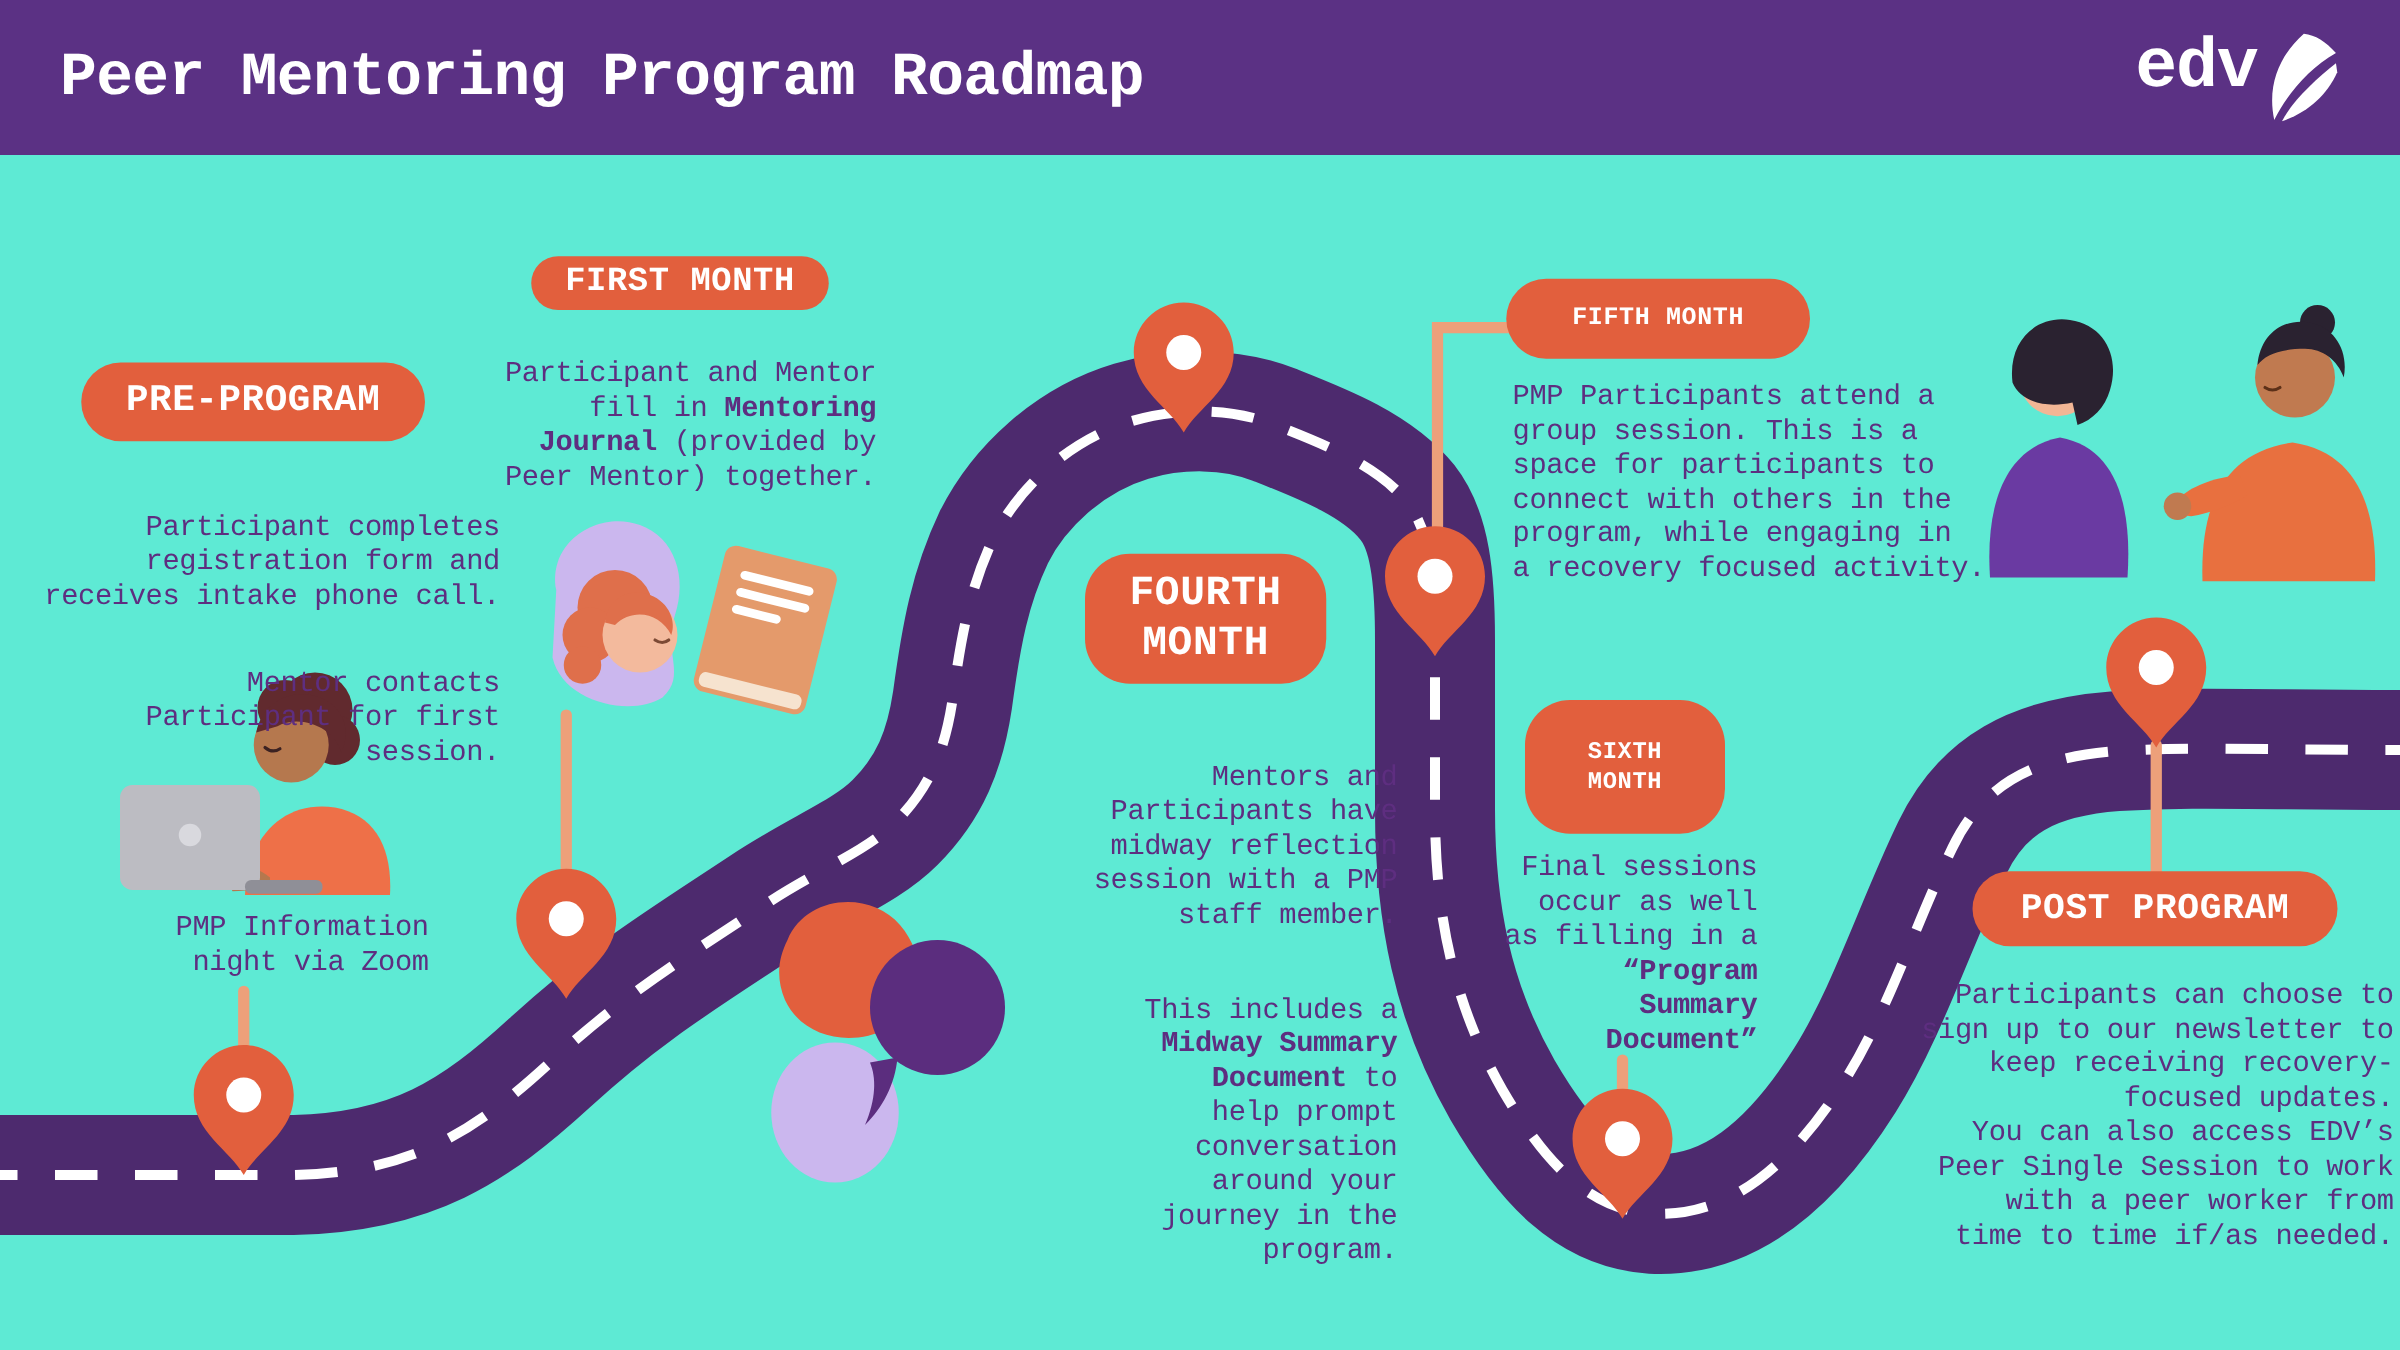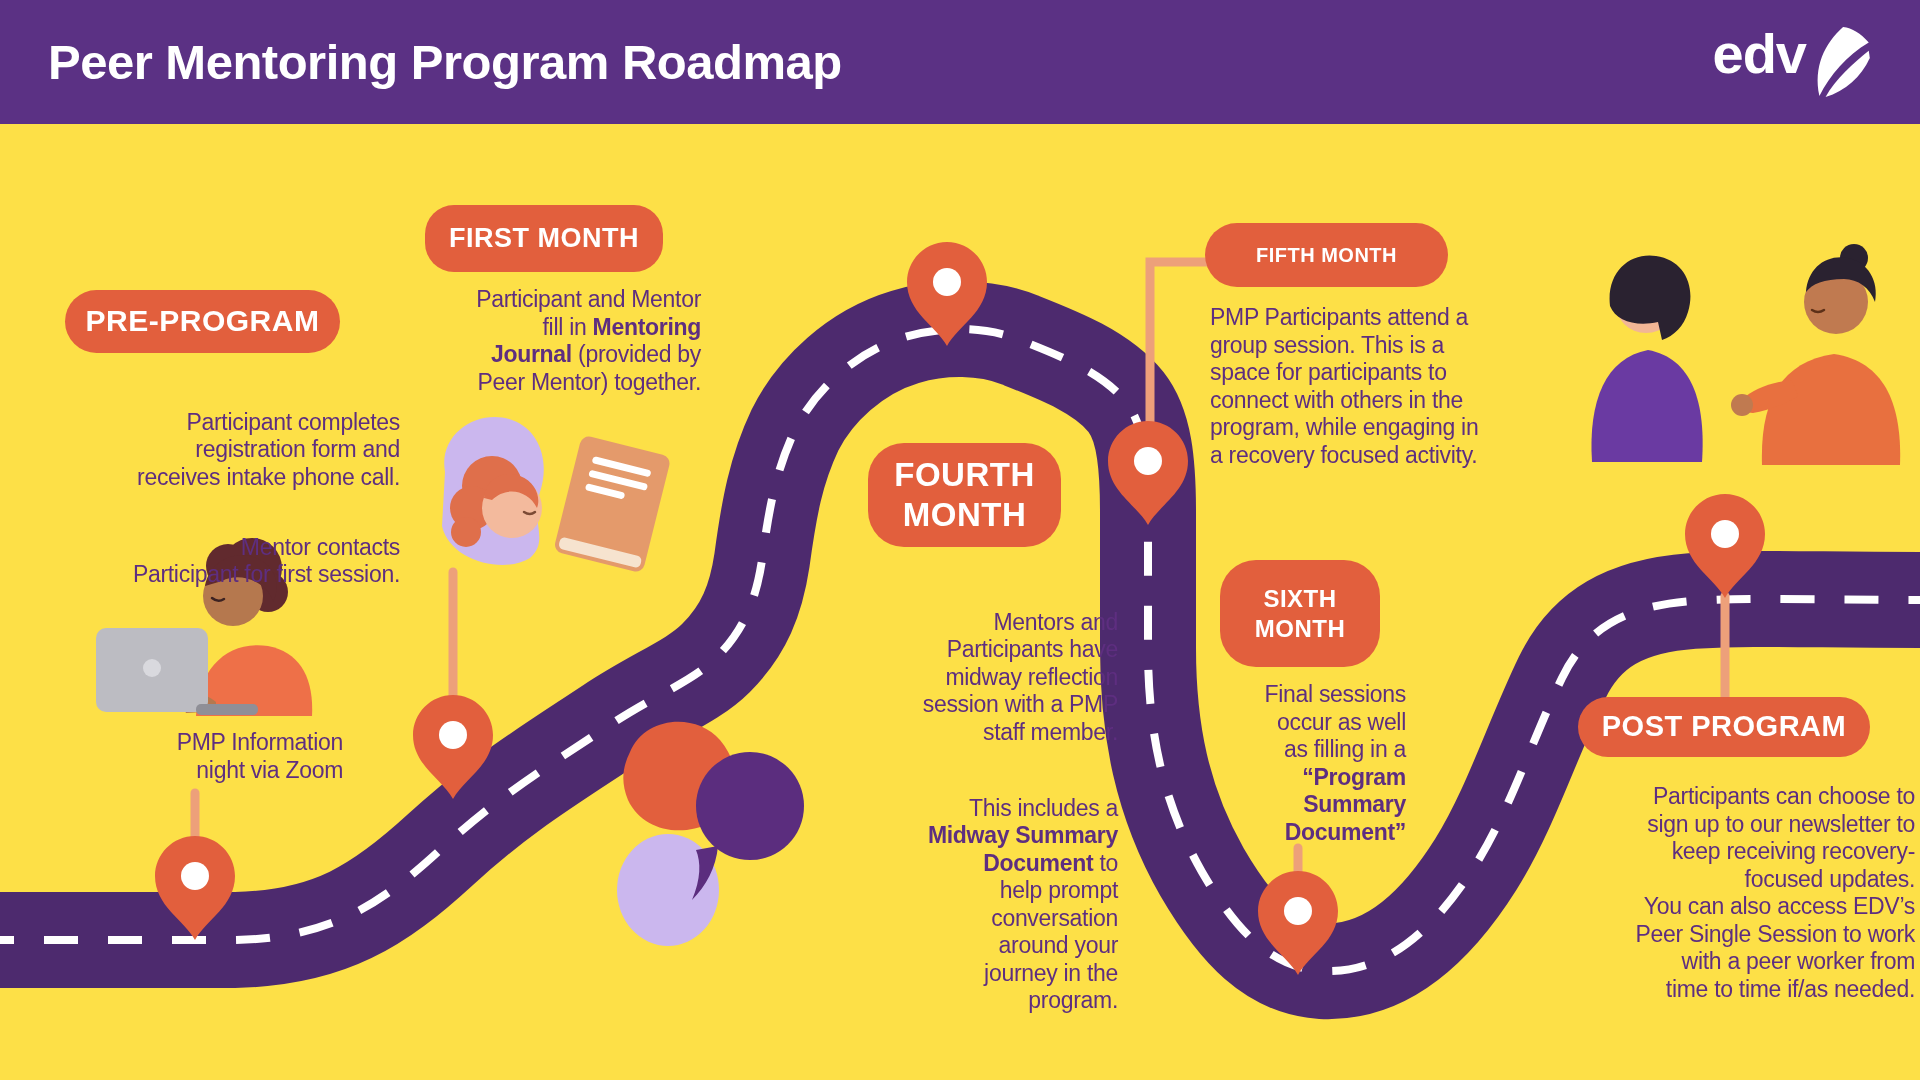--- a/index.html
+++ b/index.html
@@ -1,17 +1,17 @@
 <!DOCTYPE html>
 <html><head>
 <meta charset="utf-8">
 <style>
   html,body{margin:0;padding:0;background:#fce8d6;}
-  .stage{position:relative;width:1920px;height:1080px;background:#fde047;overflow:hidden;
-         font-family:Liberation Sans, sans-serif;}
+  .stage{position:relative;width:1920px;height:1080px;background:#5eead4;overflow:hidden;
+         font-family:Liberation Mono, monospace;}
   .art{position:absolute;left:0;top:0;z-index:1;}
   .hdr{position:absolute;top:0;left:0;width:1920px;height:124px;background:#5b3184;z-index:2;
        display:flex;align-items:center;justify-content:space-between;padding:0 48px;box-sizing:border-box;}
   .hdr .title{color:#ffffff;font-size:49px;font-weight:700;letter-spacing:-0.5px;margin:0;}
   .logo{display:flex;gap:4px;}
   .logo .txt{color:#ffffff;font-size:56px;font-weight:700;letter-spacing:-1px;line-height:1;}
   .badge{position:absolute;z-index:3;background:#e25f3d;color:#ffffff;font-weight:700;
          display:flex;flex-direction:column;align-items:center;justify-content:center;
          text-align:center;letter-spacing:0.5px;line-height:1.22;box-sizing:border-box;}
   .txtblock{position:absolute;z-index:3;color:#5e2e80;font-size:23px;line-height:27.5px;
@@ -161,34 +161,34 @@
         <path d="M32,1 C14,17 3,40 9,68 C19,48 36,28 57,16 C49,7 41,2 32,1 Z" fill="#ffffff"></path>
         <path d="M57,24 C42,36 24,52 15,69 C34,63 50,49 58,31 Z" fill="#ffffff"></path>
       </svg>
     </div>
   </header>
 
   <div class="badge" style="left:65px;top:290px;width:275px;height:63px;border-radius:32px;font-size:30px;">
     <span>PRE-PROGRAM</span>
   </div>
 
-  <div class="badge" style="left:425px;top:205px;width:238px;height:67px;border-radius:29px;font-size:27px;">
+  <div class="badge" style="left:425px;top:205px;width:238px;height:43px;border-radius:29px;font-size:27px;">
     <span>FIRST MONTH</span>
   </div>
 
   <div class="badge" style="left:868px;top:443px;width:193px;height:104px;border-radius:36px;font-size:33px;">
     <span>FOURTH</span>
     <span>MONTH</span>
   </div>
 
   <div class="badge" style="left:1205px;top:223px;width:243px;height:64px;border-radius:32px;font-size:20px;">
     <span>FIFTH MONTH</span>
   </div>
 
-  <div class="badge" style="left:1220px;top:560px;width:160px;height:107px;border-radius:36px;font-size:24px;">
+  <div class="badge" style="left:1220px;top:560px;width:160px;height:107px;border-radius:36px;font-size:19px;">
     <span>SIXTH</span>
     <span>MONTH</span>
   </div>
 
   <div class="badge" style="left:1578px;top:697px;width:292px;height:60px;border-radius:30px;font-size:29px;">
     <span>POST PROGRAM</span>
   </div>
 
   <div class="txtblock" style="left:0px;top:381px;width:400px;">
     <div>Participant completes

